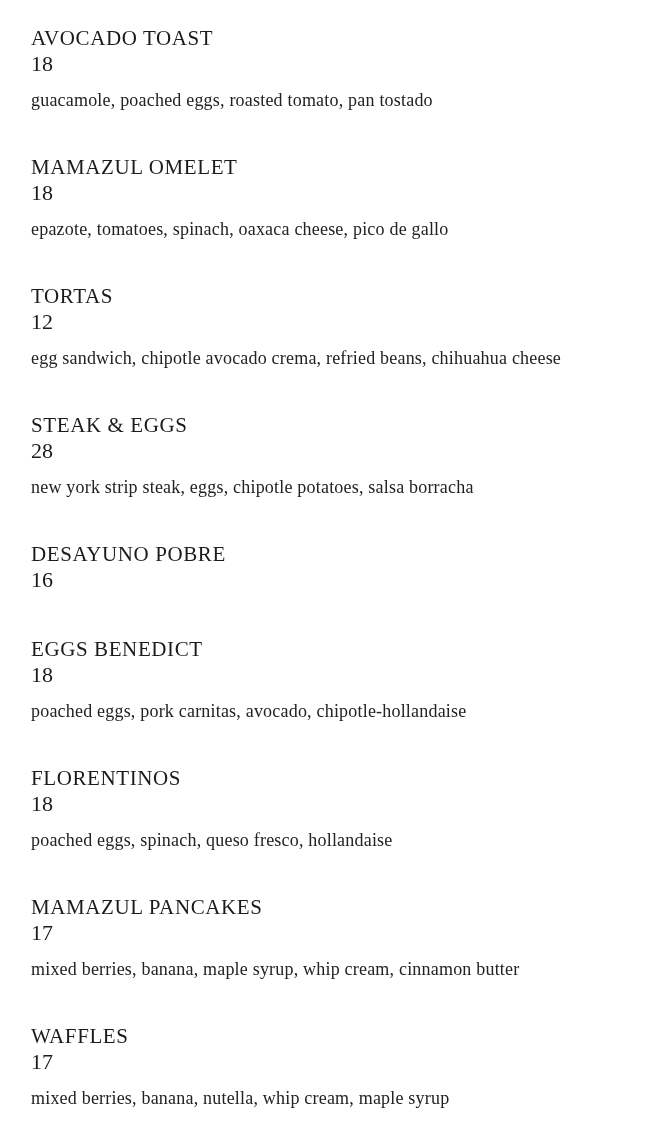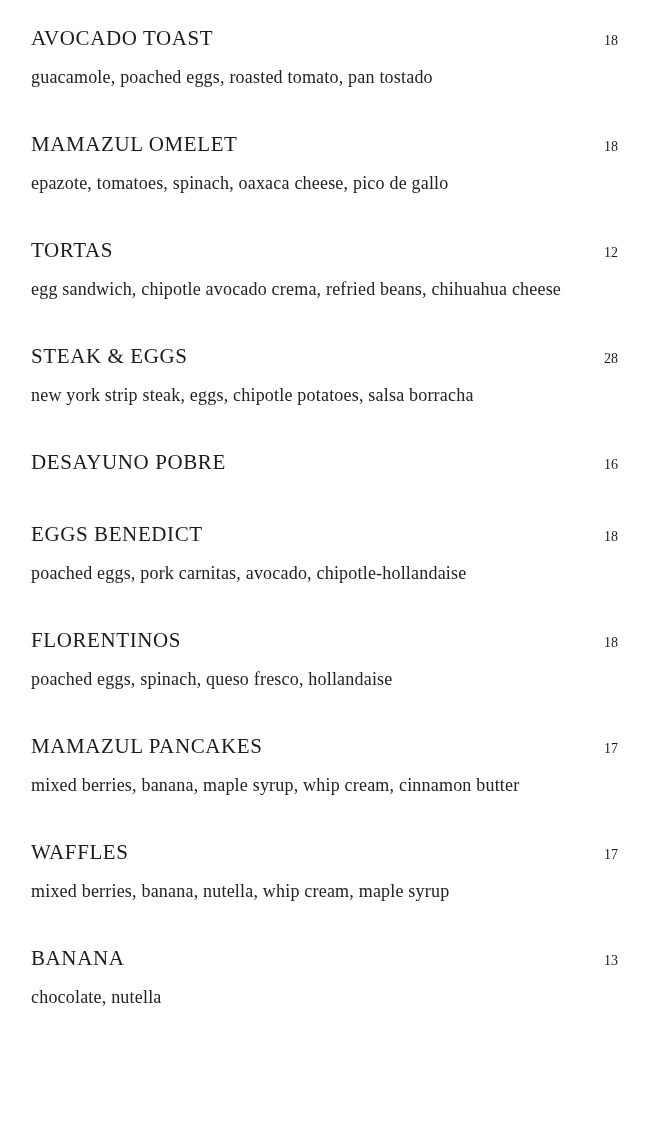--- a/index.html
+++ b/index.html
@@ -22,29 +22,30 @@
     margin-bottom: 43px;
   }
   .menu-item:last-child {
     margin-bottom: 0;
   }
   .item-header {
     display: flex;
     justify-content: space-between;
     align-items: baseline;
     line-height: 26px;
+    flex-direction: column;
   }
   .item-name {
     font-size: 21px;
     letter-spacing: 0.6px;
     color: #1b1b1b;
     font-weight: 400;
   }
   .item-price {
-    font-size: 14px;
+    font-size: 22px;
     color: #1b1b1b;
     font-weight: 400;
   }
   .item-description {
     margin-top: 12px;
     font-size: 18px;
     line-height: 22px;
     color: #222222;
     letter-spacing: 0.2px;
   }

